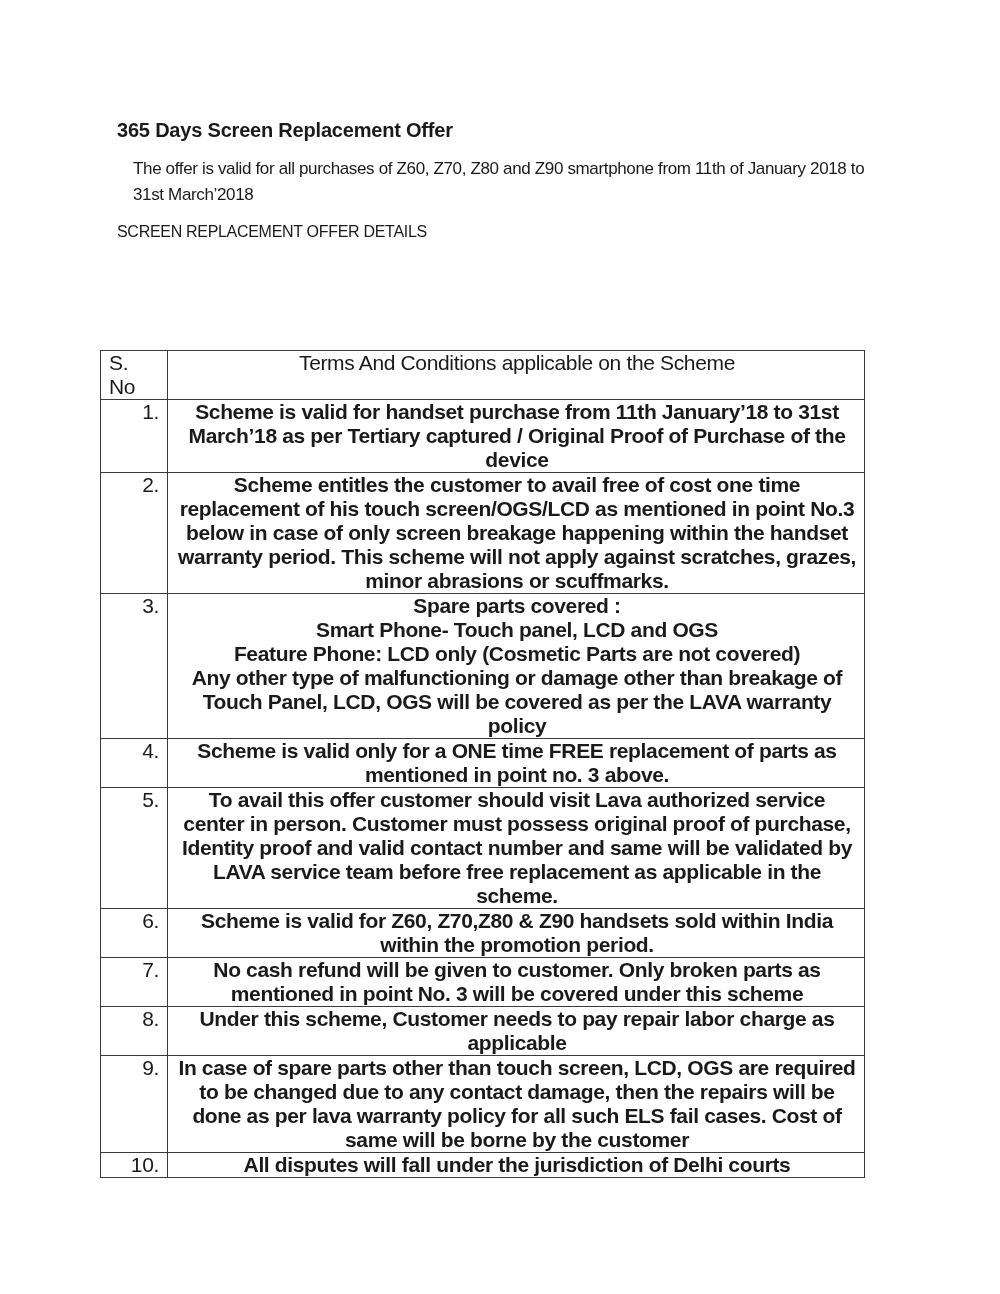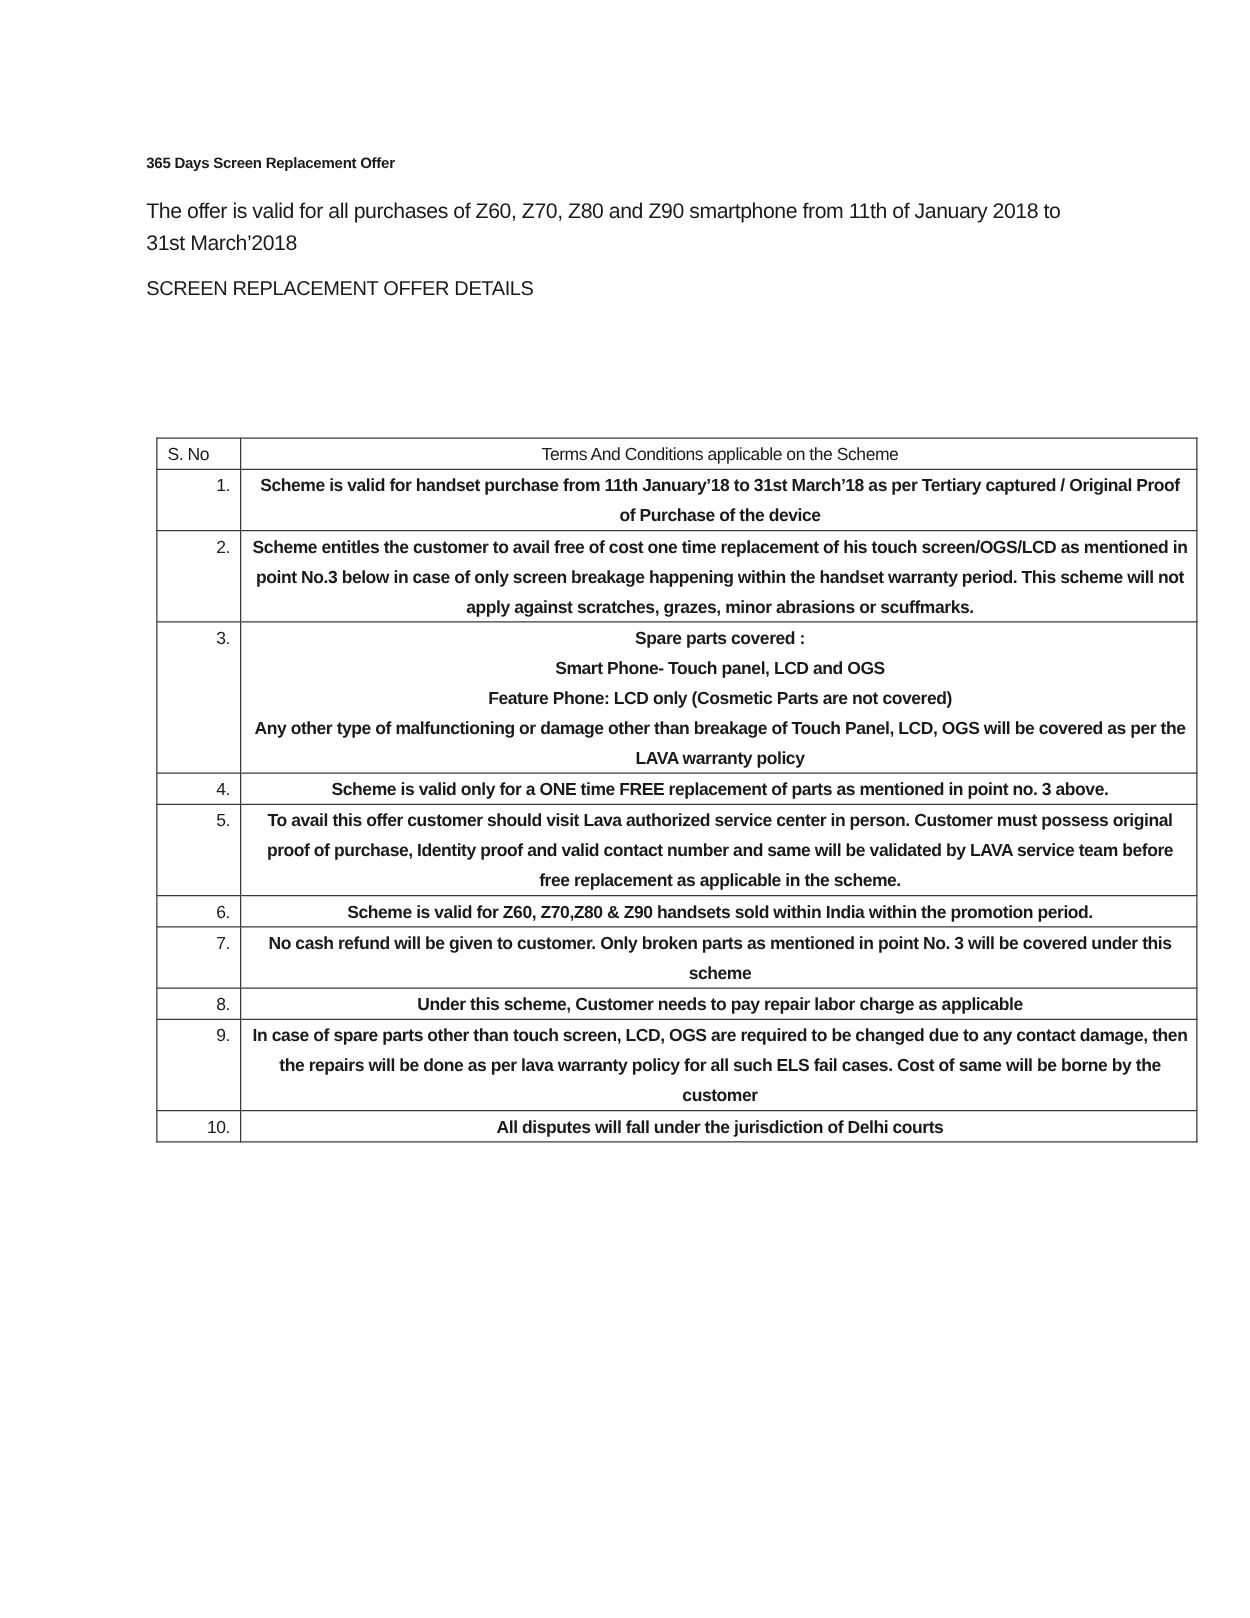--- a/index.html
+++ b/index.html
@@ -2,26 +2,26 @@
 <html><head>
   <meta charset="utf-8">
   <style>
     html, body { margin: 0; padding: 0; background: #ffffff; }
     body {
       width: 1000px; height: 1294px; position: relative; overflow: hidden;
       font-family: "Liberation Sans", "DejaVu Sans", sans-serif;
       color: #1a1a1a;
     }
     .page { position: absolute; left: 117px; top: 118px; width: 760px; }
-    .title { font-weight: bold; font-size: 12px; line-height: 24px; margin: 0 0 14px 0; letter-spacing: -0.2px; }
-    .para { font-size: 17px; line-height: 26px; margin: 0 0 12px 0; letter-spacing: -0.35px; }
+    .title { font-weight: bold; font-size: 20px; line-height: 24px; margin: 0 0 14px 0; letter-spacing: -0.2px; }
+    .para { font-size: 17px; line-height: 26px; margin: 0 0 12px 16px; letter-spacing: -0.35px; }
     .section-title { font-weight: normal; font-size: 16px; line-height: 24px; margin: 0 0 13px 0; letter-spacing: -0.3px; }
     table.terms {
-      position: absolute; left: 125px; top: 350px; width: 833px;
-      border-collapse: collapse; font-size: 14px; letter-spacing: -0.35px;
+      position: absolute; left: 100px; top: 350px; width: 765px;
+      border-collapse: collapse; font-size: 21px; letter-spacing: -0.35px;
     }
     table.terms td, table.terms th {
       border: 1px solid #3a3a3a; padding: 0 6px 0 8px; line-height: 24px;
       vertical-align: top; font-weight: normal; text-align: center;
     }
     table.terms .sno { width: 50px; text-align: right; padding: 0 8px 0 6px; }
     table.terms th.sno { text-align: left; padding-left: 8px; }
     .line { display: block; font-weight: bold; }
   </style>
 </head>

